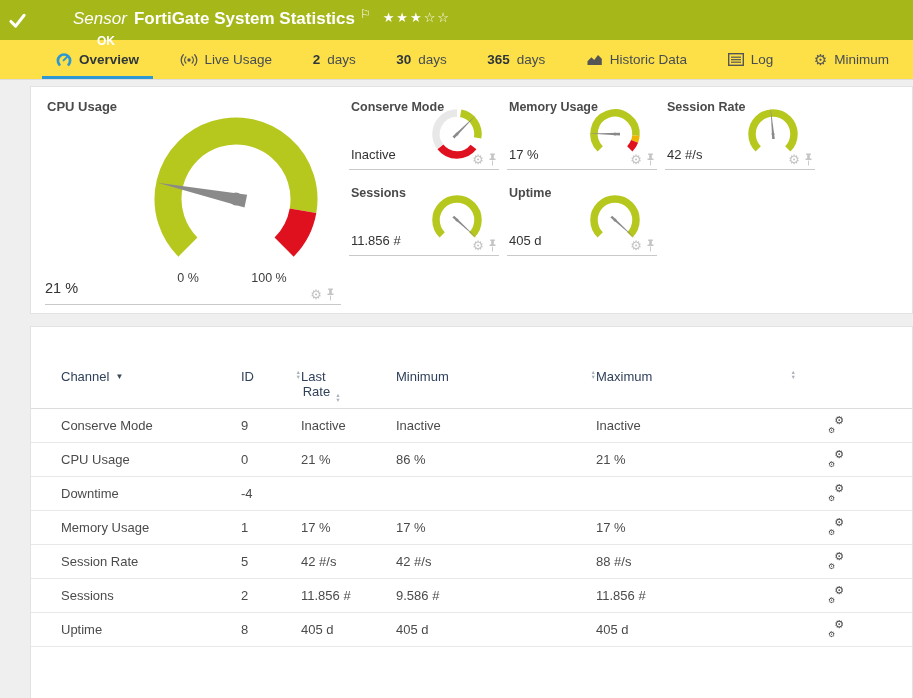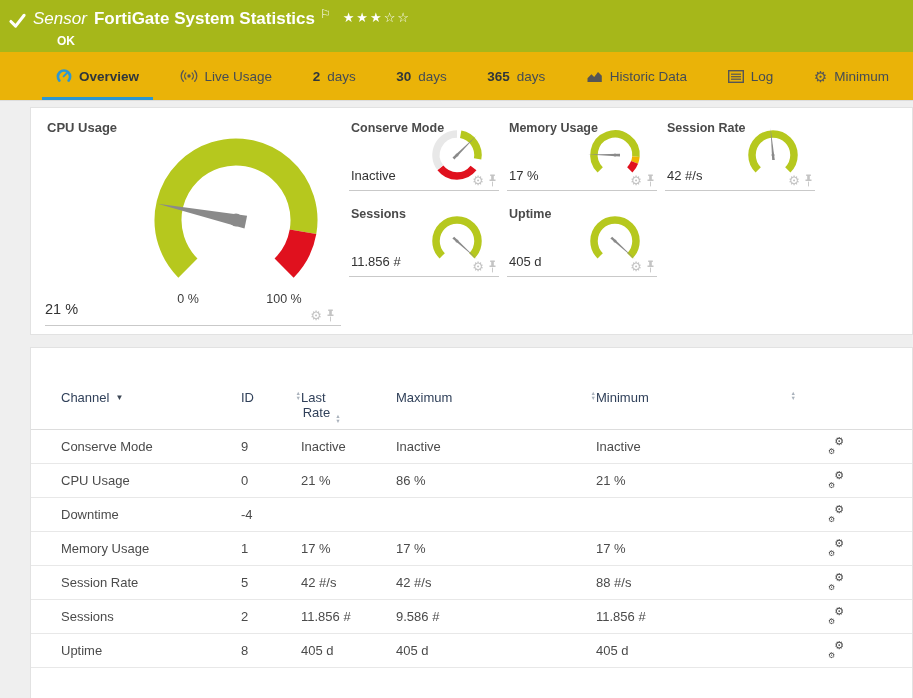--- a/index.html
+++ b/index.html
@@ -1,49 +1,49 @@
 <!DOCTYPE html>
 <html style="--header-green: #a6b71a; --gauge-green: #b6c81e; --gauge-red: #e0111e; --gauge-yellow: #f0b400; --gauge-gray: #e8e8e8; --needle-gray: #8a8a8a; --tab-blue: #2b97d3; --page-bg: #efefef; --panel-border: #e2e2e2; --table-head-text: #31415a; --icon-gray: #c4c4c4;"><head>
 <meta charset="utf-8">
 <style>
   * { margin:0; padding:0; box-sizing:border-box; }
   html,body { width:913px; height:698px; overflow:hidden; }
   body { font-family:"Liberation Sans", sans-serif; background:var(--page-bg,#efefef); color:#454545; }
   svg { overflow:visible; display:block; }
 
   
-  .topbar { height:52px; background:var(--header-green,#a6b71a); display:flex; align-items:flex-start; padding:9px 10px 0 9px; color:#fff; }
+  .topbar { height:40px; background:var(--header-green,#a6b71a); display:flex; align-items:flex-start; padding:9px 10px 0 9px; color:#fff;gap:40px; }
   .check-wrap { margin:3px 7px 0 0; }
   .titleline { font-size:17px; line-height:20px; display:flex; align-items:baseline; }
   .kind { font-style:italic; font-weight:400; margin-right:7px; }
   .title { font-weight:700; }
   .flag { font-size:12px; margin-left:5px; position:relative; top:-6px; }
   .stars { font-size:13px; margin-left:12px; letter-spacing:2px; position:relative; top:-2px; }
   .status { font-size:12px; font-weight:700; margin:4px 0 0 24px; }
 
   
-  .tabbar { height:49px; background:#eab308; border-bottom:1px solid #ddd; display:flex; align-items:stretch; justify-content:space-between; padding:0 10px 0 42px; }
+  .tabbar { height:40px; background:#fde047; border-bottom:1px solid #ddd; display:flex; align-items:stretch; justify-content:space-between; padding:0 10px 0 42px; }
   .tab { display:flex; align-items:center; gap:7px; font-size:13.5px; color:#454c54; padding:0 14px; position:relative; cursor:pointer; white-space:nowrap; }
   .tab .tabnum { font-weight:700; color:#2f363c; }
   .tab.active .tablabel { font-weight:700; color:#2f363c; }
   .tab.active::after { content:""; position:absolute; left:0; right:0; bottom:0; height:3px; background:var(--tab-blue,#2b97d3); }
   .tabicon { display:flex; align-items:center; }
   .gearglyph { font-size:15px; color:#555; line-height:1; }
 
   
   .content { padding:6px 0 0 30px; }
   .panel { width:883px; background:#fff; border:1px solid var(--panel-border,#e2e2e2); }
 
   
   .gauges-panel { position:relative; height:228px; margin-bottom:12px; }
   .primary { position:absolute; left:0; top:0; width:318px; height:100%; }
   .g-label { position:absolute; left:16px; top:12px; font-size:13px; font-weight:700; color:#4a4a4a; }
   .big-svg { position:absolute; left:105px; top:22px; }
   .scale-min,.scale-max { position:absolute; top:184px; width:44px; text-align:center; font-size:12.5px; color:#3c3c3c; }
-  .scale-min { left:135px; } .scale-max { left:231px; }
+  .scale-min { left:135px; } .scale-max { left:216px; }
   .g-value { position:absolute; left:14px; top:193px; font-size:14.5px; color:#333; }
   .primary::after { content:""; position:absolute; left:14px; right:8px; top:217px; height:1px; background:#c9c9c9; }
   .g-tools { display:flex; align-items:center; gap:4px; }
   .primary .g-tools { position:absolute; right:14px; top:201px; }
   .gear { font-size:13px; color:var(--icon-gray,#c4c4c4); line-height:1; cursor:pointer; }
 
   .small-gauges { position:absolute; left:318px; top:10px; display:grid; grid-template-columns:repeat(3,150px); column-gap:8px; row-gap:13px; }
   .sg-cell { position:relative; height:73px; border-bottom:1px solid #c9c9c9; }
   .sg-title { position:absolute; left:2px; top:3px; font-size:12.5px; font-weight:700; color:#4a4a4a; }
   .sg-svg { position:absolute; right:14px; top:11px; }
@@ -283,33 +283,33 @@
       <div class="hc right lastcol">
         <div>
           <div class="l1">Last</div>
           <div><span>Rate</span><span class="sorticon">
                 <i>▲</i>
                 <i>▼</i>
               </span></div>
         </div>
       </div>
       <div class="hc right">
+        <span>Minimum</span>
+        <span class="sorticon">
+            <i>▲</i>
+            <i>▼</i>
+          </span>
+      </div>
+      <div class="hc right">
         <span>Maximum</span>
         <span class="sorticon">
             <i>▲</i>
             <i>▼</i>
           </span>
       </div>
-      <div class="hc right">
-        <span>Minimum</span>
-        <span class="sorticon">
-            <i>▲</i>
-            <i>▼</i>
-          </span>
-      </div>
       <div class="hc"></div>
     </div>
     <div id="tableRows">
         <div class="trow">
           <div>Conserve Mode</div>
           <div class="right">9</div>
           <div class="right">Inactive</div>
           <div class="right">Inactive</div>
           <div class="right">Inactive</div>
           <div class="c-edit">

